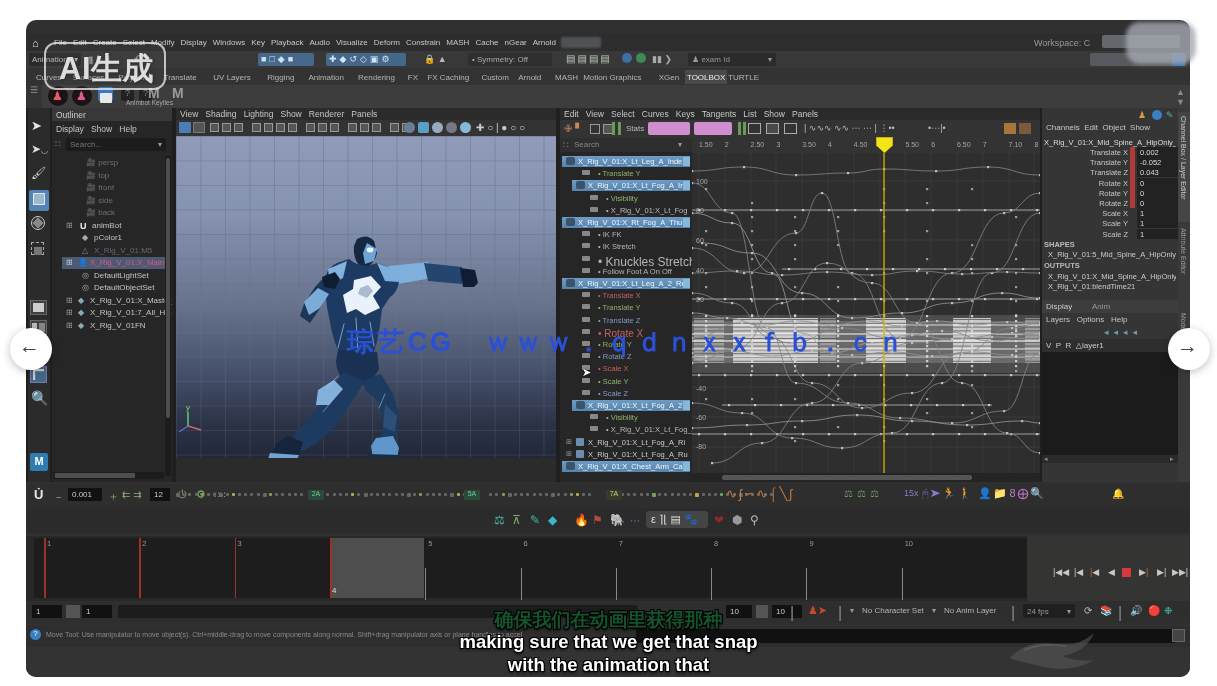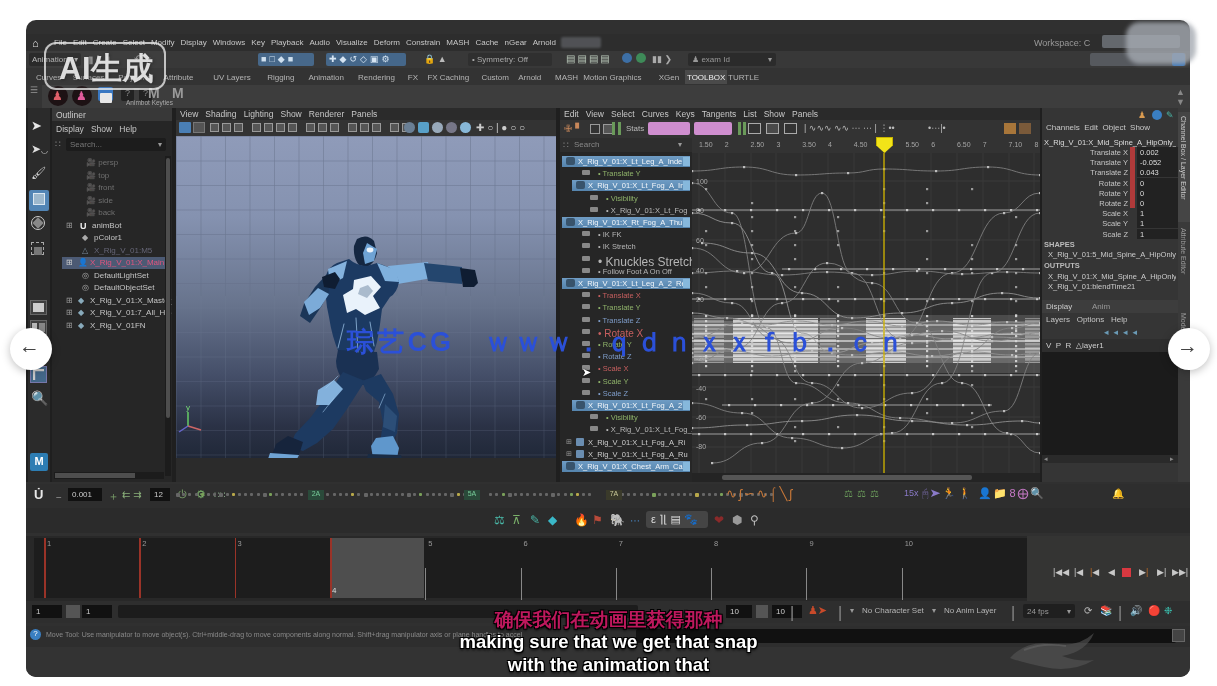--- a/index.html
+++ b/index.html
@@ -36,21 +36,21 @@
  <div class="abs" style="left:626px;top:3px;color:#aaa;font-size:9px">▮▮ ❯</div>
  <div class="abs" style="left:662px;top:2px;width:88px;height:13px;background:#2b2b2b;border-radius:2px;color:#999;font-size:8px;padding:2px 4px">♟ exam Id <span style="float:right">▾</span></div>
  <div class="abs" style="left:1064px;top:2px;width:96px;height:13px;background:#5e6268;opacity:.8;border-radius:2px"></div>
  <div class="abs" style="left:1146px;top:2px;width:13px;height:13px;background:#3c76b8;border-radius:2px"></div>
 </div>
 
 <div class="abs" style="left:0;top:48px;width:1164px;height:17px;background:#333">
       <div class="abs" style="left:8px;top:2px;height:14px;color:#b5b5b5;font-size:8px;padding:3px 2px">Curves</div>
       <div class="abs" style="left:44.8px;top:2px;height:14px;color:#b5b5b5;font-size:8px;padding:3px 2px">Surfaces</div>
       <div class="abs" style="left:90.19999999999999px;top:2px;height:14px;color:#b5b5b5;font-size:8px;padding:3px 2px">Polygons</div>
-      <div class="abs" style="left:135.6px;top:2px;height:14px;color:#b5b5b5;font-size:8px;padding:3px 2px">Attribute</div>
+      <div class="abs" style="left:135.6px;top:2px;height:14px;color:#b5b5b5;font-size:8px;padding:3px 2px">Translate</div>
       <div class="abs" style="left:185.29999999999998px;top:2px;height:14px;color:#b5b5b5;font-size:8px;padding:3px 2px">UV Layers</div>
       <div class="abs" style="left:239.29999999999998px;top:2px;height:14px;color:#b5b5b5;font-size:8px;padding:3px 2px">Rigging</div>
       <div class="abs" style="left:280.4px;top:2px;height:14px;color:#b5b5b5;font-size:8px;padding:3px 2px">Animation</div>
       <div class="abs" style="left:330.09999999999997px;top:2px;height:14px;color:#b5b5b5;font-size:8px;padding:3px 2px">Rendering</div>
       <div class="abs" style="left:379.79999999999995px;top:2px;height:14px;color:#b5b5b5;font-size:8px;padding:3px 2px">FX</div>
       <div class="abs" style="left:399.4px;top:2px;height:14px;color:#b5b5b5;font-size:8px;padding:3px 2px">FX Caching</div>
       <div class="abs" style="left:453.4px;top:2px;height:14px;color:#b5b5b5;font-size:8px;padding:3px 2px">Custom</div>
       <div class="abs" style="left:490.2px;top:2px;height:14px;color:#b5b5b5;font-size:8px;padding:3px 2px">Arnold</div>
       <div class="abs" style="left:527.0px;top:2px;height:14px;color:#b5b5b5;font-size:8px;padding:3px 2px">MASH</div>
       <div class="abs" style="left:555.2px;top:2px;height:14px;color:#b5b5b5;font-size:8px;padding:3px 2px">Motion Graphics</div>
@@ -1124,15 +1124,15 @@
 <div class="abs" style="left:44px;top:42px;width:122px;height:48px;border:2.5px solid rgba(240,240,240,0.75);border-radius:12px;background:rgba(120,120,120,0.10)">
   <div class="abs" style="left:13px;top:4px;color:rgba(240,240,240,0.9);font-size:31px;font-weight:bold;letter-spacing:0.5px;text-shadow:1px 1px 3px rgba(40,40,40,0.8);white-space:nowrap">AI生成</div>
 </div>
 <div class="abs" style="left:347px;top:324px;color:#2b50d8;font-size:27px;font-weight:bold;white-space:nowrap;letter-spacing:3.2px">琮艺CG　ｗｗｗ．ｑｄｎｘｘｆｂ．ｃｎ</div>
 <div class="abs" style="left:10px;top:328px;width:42px;height:42px;background:#fff;border-radius:50%;box-shadow:0 2px 8px rgba(0,0,0,0.25)">
   <div class="abs" style="left:9px;top:6px;color:#444;font-size:21px">←</div>
 </div>
 <div class="abs" style="left:1168px;top:328px;width:42px;height:42px;background:#fff;border-radius:50%;box-shadow:0 2px 8px rgba(0,0,0,0.25)">
   <div class="abs" style="left:9px;top:6px;color:#444;font-size:21px">→</div>
 </div>
-<div class="abs" style="left:0;top:607px;width:1217px;text-align:center;color:#be185d;font-size:19px;font-weight:bold;text-shadow:-1px -1px 0 #000,1px -1px 0 #000,-1px 1px 0 #000,1px 1px 0 #000,0 2px 3px #000">确保我们在动画里获得那种</div>
+<div class="abs" style="left:0;top:607px;width:1217px;text-align:center;color:#14532d;font-size:19px;font-weight:bold;text-shadow:-1px -1px 0 #000,1px -1px 0 #000,-1px 1px 0 #000,1px 1px 0 #000,0 2px 3px #000">确保我们在动画里获得那种</div>
 <div class="abs" style="left:0;top:631px;width:1217px;text-align:center;color:#fff;font-size:18.5px;font-weight:bold;text-shadow:-1px -1px 0 #000,1px -1px 0 #000,-1px 1px 0 #000,1px 1px 0 #000,0 2px 3px #000">making sure that we get that snap</div>
 <div class="abs" style="left:0;top:654px;width:1217px;text-align:center;color:#fff;font-size:18.5px;font-weight:bold;text-shadow:-1px -1px 0 #000,1px -1px 0 #000,-1px 1px 0 #000,1px 1px 0 #000,0 2px 3px #000">with the animation that</div>
 
 </body></html>

